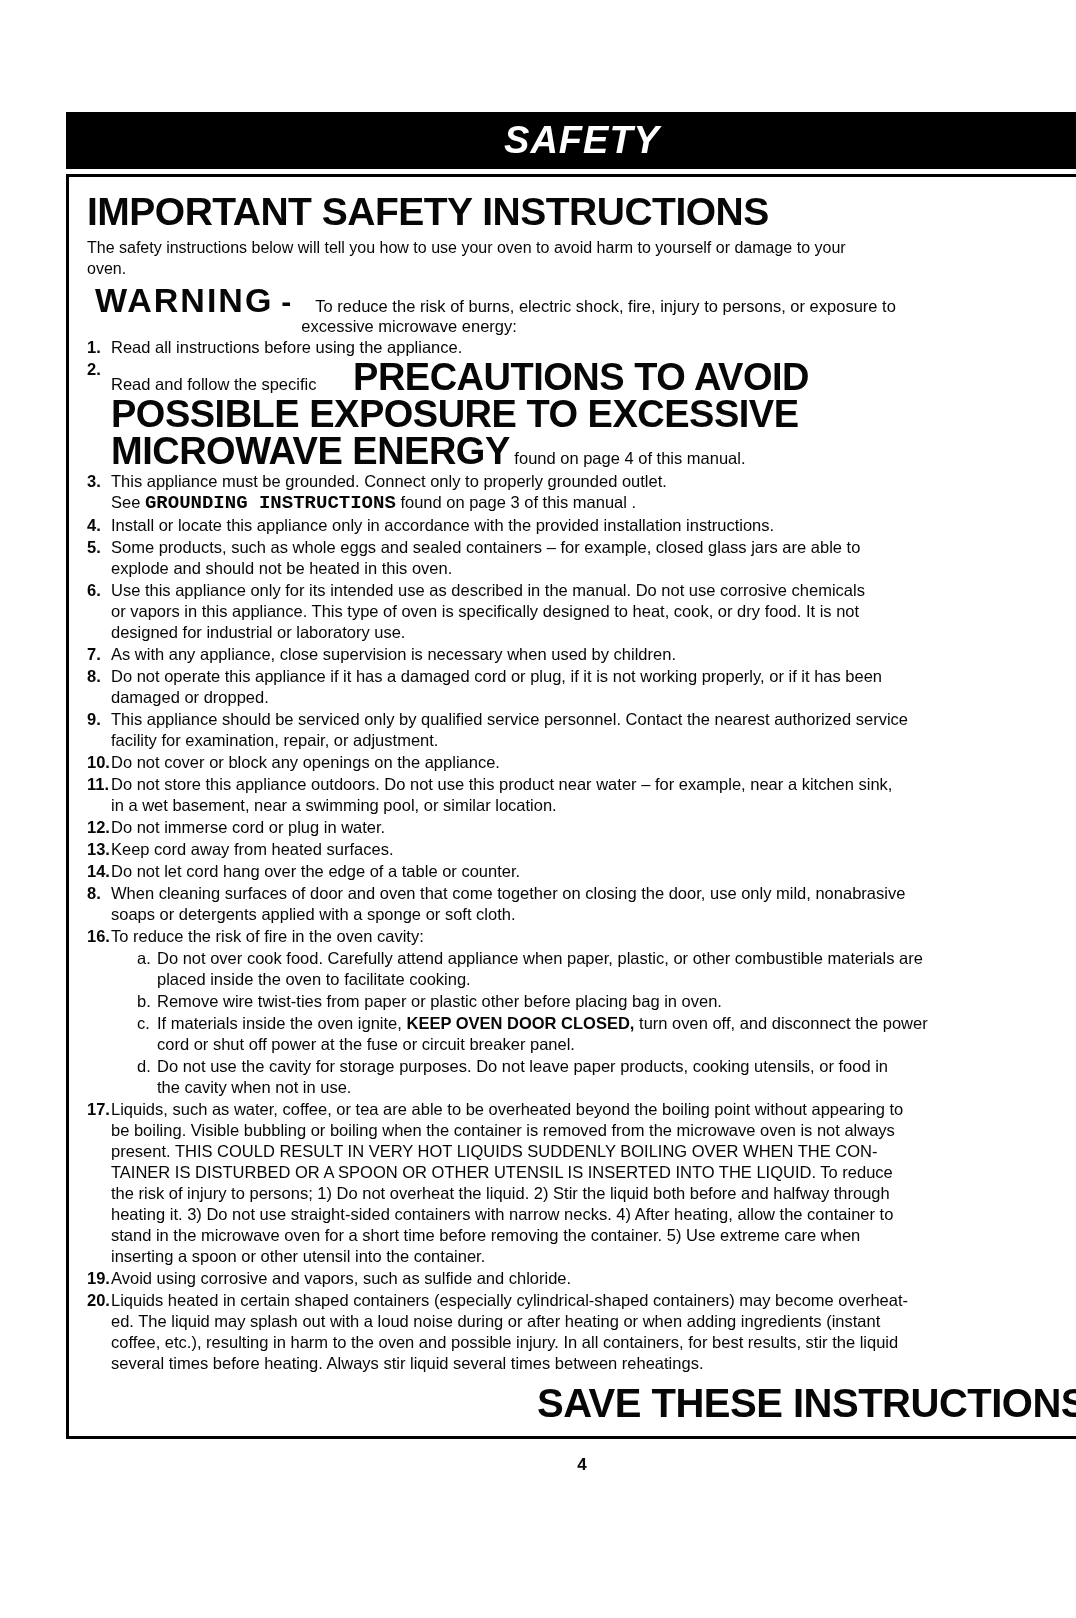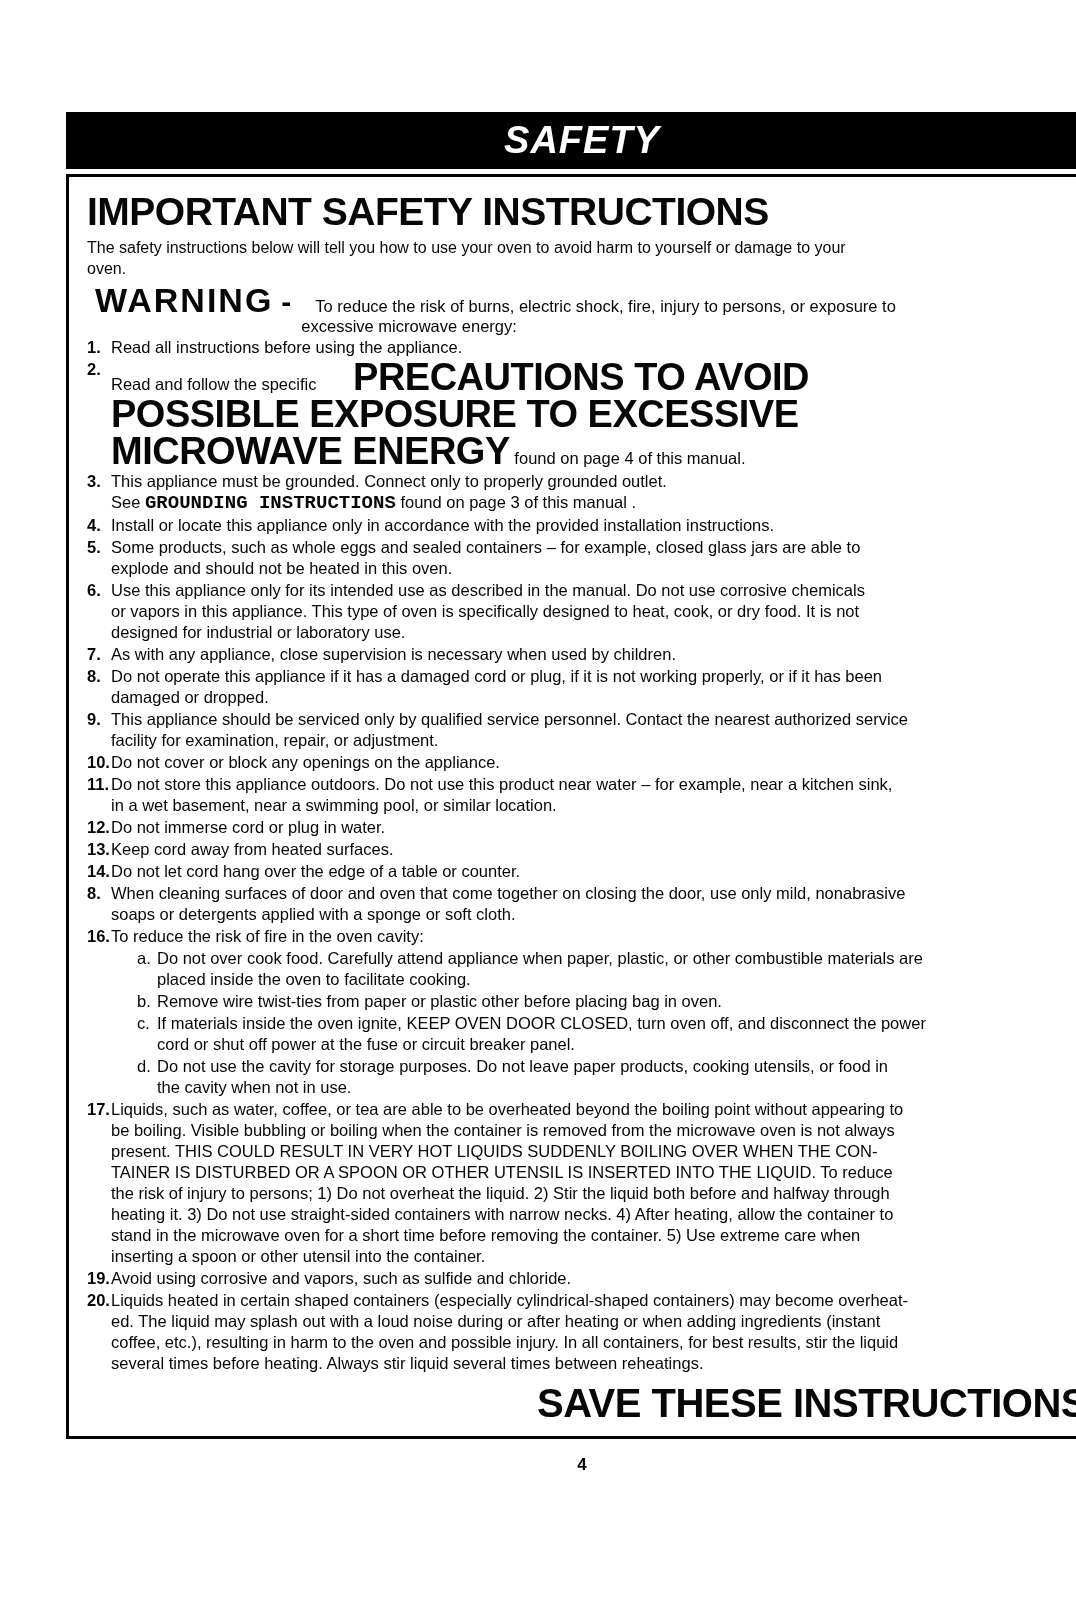--- a/index.html
+++ b/index.html
@@ -28,21 +28,21 @@
   .warning-word{font-size:34px;font-weight:bold;letter-spacing:2px;line-height:38px;flex:0 0 auto;}
   .warning-dash{font-size:30px;font-weight:bold;margin:0 10px 0 8px;flex:0 0 auto;}
   .warning-text{font-size:16.5px;line-height:20px;display:inline-block;}
   .w1{padding-left:14px;}
   .item{display:flex;font-size:16.5px;line-height:21px;margin-top:1px;}
   .num{font-weight:bold;min-width:24px;flex:0 0 auto;}
   .txt{white-space:pre-line;flex:1 1 auto;display:block;}
   .rcol{flex:1 1 auto;}
   .bigcaps{font-size:38px;font-weight:bold;line-height:37px;letter-spacing:-0.5px;margin-left:32px;}
   .grounding{font-weight:bold;font-size:19px;font-family:Liberation Mono, monospace;}
-  .b{font-weight:normal;}
+  .b{font-weight:bold;}
   .subs{margin-left:26px;}
   .snum{min-width:20px;flex:0 0 auto;}
   .save{
     text-align:right;font-size:40px;font-weight:bold;margin-top:6px;
     letter-spacing:-0.5px;line-height:46px;
   }
   .pagenum{text-align:center;font-weight:bold;font-size:17px;margin-top:16px;}
 </style>
 </head>
 <body>

